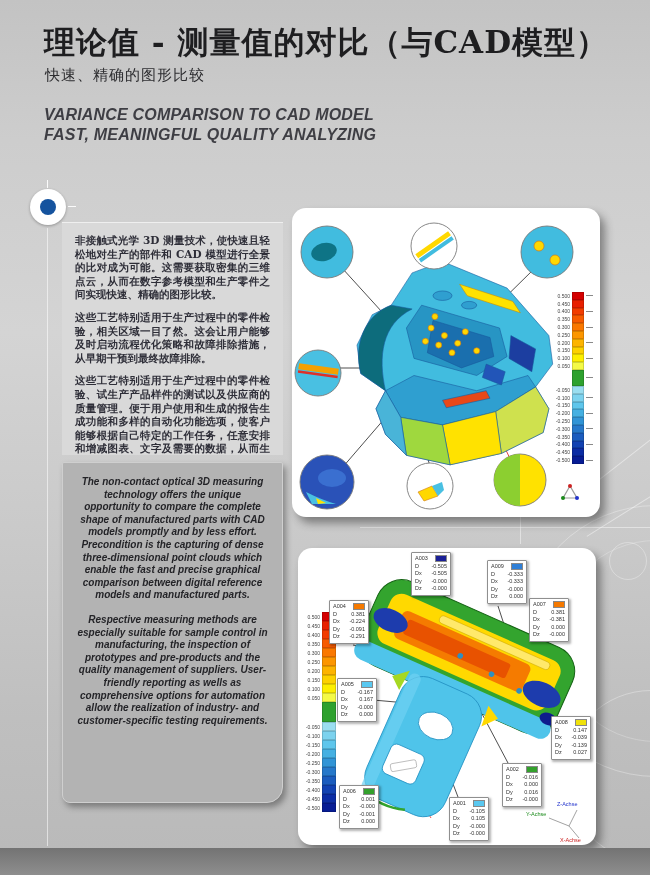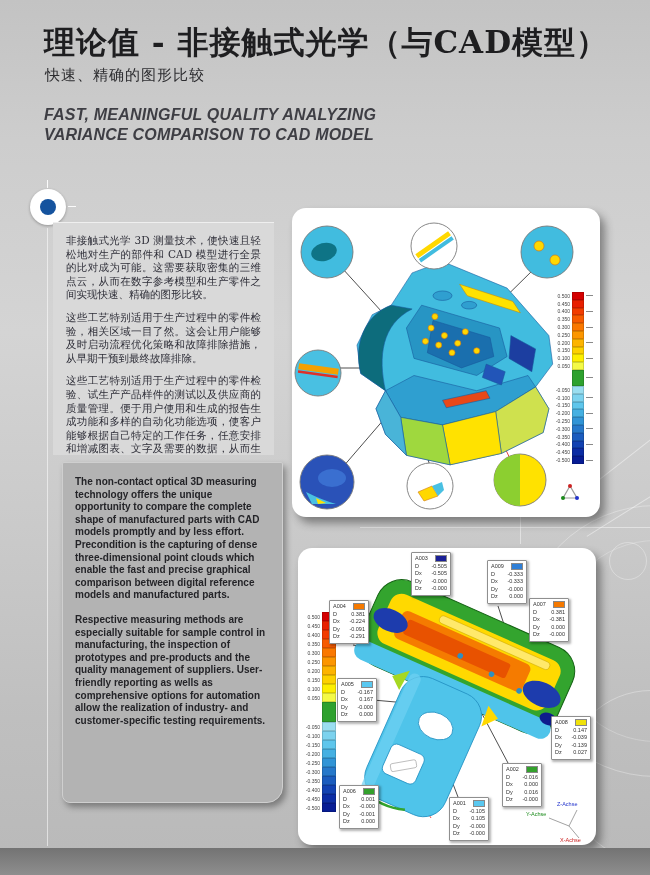--- a/index.html
+++ b/index.html
@@ -10,25 +10,25 @@
   
   .title-zh{left:44px;top:22px;font-family:"DejaVu Serif","Liberation Serif",serif;font-size:31px;font-weight:600;color:#1e1e20;letter-spacing:1px;white-space:nowrap;}
   .subtitle-zh{left:45px;top:66px;font-family:"DejaVu Serif","Liberation Serif",serif;font-size:15px;color:#2d2d30;letter-spacing:1px;}
   .title-en{left:44px;top:105px;font-size:16px;font-style:italic;font-weight:bold;color:#3e3e44;line-height:20px;letter-spacing:0.2px;}
   
   .bullet-outer{left:30px;top:189px;width:36px;height:36px;border-radius:50%;background:#fff;box-shadow:0 1px 3px rgba(0,0,0,0.3);}
   .bullet-dot{position:absolute;left:10px;top:10px;width:16px;height:16px;border-radius:50%;background:#15539e;}
   .tick{background:rgba(255,255,255,0.9);}
   .vline{left:47px;top:228px;width:1px;height:618px;background:rgba(255,255,255,0.55);}
   
-  .panel-zh{left:53px;top:222px;width:221px;height:233px;background:#d9d9d9;border-top:1px solid #efefef;padding:11px 13px;box-sizing:border-box;overflow:hidden;}
+  .panel-zh{left:62px;top:222px;width:221px;height:233px;background:#d9d9d9;border-top:1px solid #efefef;padding:11px 13px;box-sizing:border-box;overflow:hidden;font-weight:bold;}
   .panel-zh p{margin:0 0 9px;font-family:"DejaVu Serif","Liberation Serif",serif;font-size:10.5px;line-height:13.6px;text-align:justify;color:#2e2e38;}
   .panel-en{left:62px;top:462px;width:221px;height:341px;background:#b3b3b3;border:1px solid #cfcfcf;border-radius:2px 2px 16px 8px;
     box-shadow:3px 4px 6px rgba(0,0,0,0.35);padding:13px 12px;box-sizing:border-box;overflow:hidden;}
-  .panel-en p{margin:0 0 12px;font-size:10px;font-weight:bold;line-height:12.6px;color:#242428;text-align:left;}
+  .panel-en p{margin:0 0 12px;font-size:10px;font-style:italic;font-weight:bold;line-height:12.6px;color:#242428;text-align:center;}
   
   .card{position:absolute;background:#fff;border-radius:14px;box-shadow:5px 6px 9px rgba(30,30,30,0.45);}
   .card-top{left:292px;top:208px;width:308px;height:309px;}
   .card-bottom{left:298px;top:548px;width:298px;height:297px;}
   .card svg{position:absolute;left:0;top:0;}
   
   .scale{position:absolute;}
   .scale-row{display:flex;align-items:center;}
   .s-label{font-size:5px;line-height:6px;color:#444;width:20px;text-align:right;padding-right:2px;font-family:"Liberation Sans",sans-serif;}
   .s-block{display:block;border:0.5px solid rgba(0,0,0,0.15);}
@@ -48,25 +48,25 @@
   
   .deco{border-radius:50%;border:1.5px solid rgba(255,255,255,0.32);}
   .deco-line{background:rgba(255,255,255,0.45);}
   .footer-band{left:0;top:848px;width:650px;height:27px;background:linear-gradient(180deg,#737373,#8e8e8e);}
 </style>
 </head>
 <body>
 
 <div class="page">
 
-  <div class="abs title-zh">理论值 - 非接触式光学（与CAD模型）</div>
+  <div class="abs title-zh">理论值 - 测量值的对比（与CAD模型）</div>
   <div class="abs subtitle-zh">快速、精确的图形比较</div>
   <div class="abs title-en">
+    <div>VARIANCE COMPARISON TO CAD MODEL</div>
     <div>FAST, MEANINGFUL QUALITY ANALYZING</div>
-    <div>VARIANCE COMPARISON TO CAD MODEL</div>
   </div>
 
   <div class="abs tick" style="left:47px;top:180px;width:1px;height:8px;"></div>
   <div class="abs tick" style="left:68px;top:206px;width:8px;height:1px;"></div>
   <div class="abs bullet-outer">
     <div class="bullet-dot"></div>
   </div>
   <div class="abs vline"></div>
 
   <section class="abs panel-zh">

